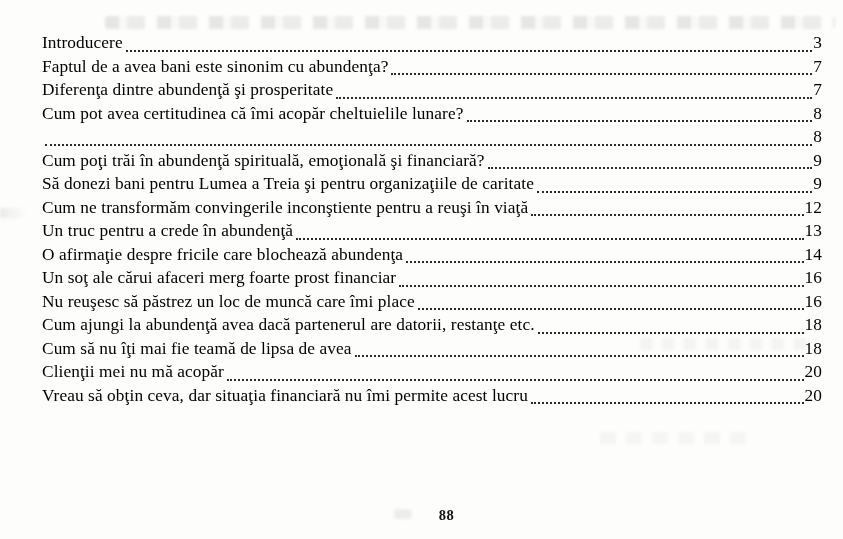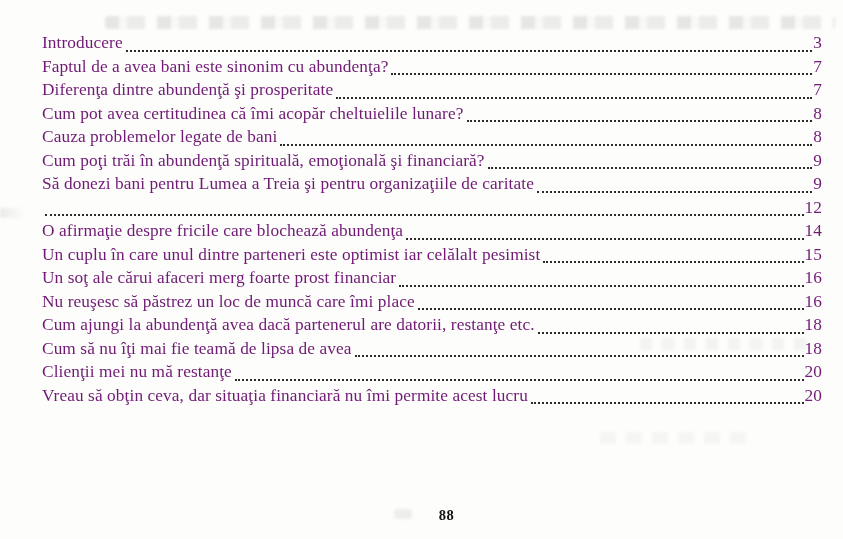--- a/index.html
+++ b/index.html
@@ -56,21 +56,21 @@
     position: absolute;
     left: 42px; right: 21px; top: 33px;
     margin: 0; padding: 0;
     list-style: none;
   }
   .toc-row {
     display: flex;
     align-items: baseline;
     height: 23.5px;
     font-size: 17.3px;
-    color: #701a75;
+    color: #000000;
     letter-spacing: .1px;
   }
   .toc-title { white-space: nowrap; }
   .toc-leader {
     flex: 1;
     height: 0;
     align-self: flex-end;
     margin: 0 1px 5px 3px;
     border-bottom: 2px dotted #2a2a2a;
     min-width: 10px;
@@ -119,56 +119,56 @@
     <span class="toc-page">7</span>
   </li>
 
   <li class="toc-row">
     <span class="toc-title">Cum pot avea certitudinea că îmi acopăr cheltuielile lunare?</span>
     <span class="toc-leader"></span>
     <span class="toc-page">8</span>
   </li>
 
   <li class="toc-row">
-    <span class="toc-title">Cauza problemelor legate de bani</span>
     <span class="toc-leader"></span>
     <span class="toc-page">8</span>
   </li>
 
   <li class="toc-row">
     <span class="toc-title">Cum poţi trăi în abundenţă spirituală, emoţională şi financiară?</span>
     <span class="toc-leader"></span>
     <span class="toc-page">9</span>
   </li>
 
   <li class="toc-row">
     <span class="toc-title">Să donezi bani pentru Lumea a Treia şi pentru organizaţiile de caritate</span>
     <span class="toc-leader"></span>
     <span class="toc-page">9</span>
   </li>
 
 
 
   <li class="toc-row">
+    <span class="toc-title">Cum ne transformăm convingerile inconştiente pentru a reuşi în viaţă</span>
     <span class="toc-leader"></span>
     <span class="toc-page">12</span>
   </li>
 
+  <li class="toc-row">
+    <span class="toc-title">Un truc pentru a crede în abundenţă</span>
+    <span class="toc-leader"></span>
+    <span class="toc-page">13</span>
+  </li>
 
   <li class="toc-row">
     <span class="toc-title">O afirmaţie despre fricile care blochează abundenţa</span>
     <span class="toc-leader"></span>
     <span class="toc-page">14</span>
   </li>
 
-  <li class="toc-row">
-    <span class="toc-title">Un cuplu în care unul dintre parteneri este optimist iar celălalt pesimist</span>
-    <span class="toc-leader"></span>
-    <span class="toc-page">15</span>
-  </li>
 
   <li class="toc-row">
     <span class="toc-title">Un soţ ale cărui afaceri merg foarte prost financiar</span>
     <span class="toc-leader"></span>
     <span class="toc-page">16</span>
   </li>
 
   <li class="toc-row">
     <span class="toc-title">Nu reuşesc să păstrez un loc de muncă care îmi place</span>
     <span class="toc-leader"></span>
@@ -181,21 +181,21 @@
     <span class="toc-page">18</span>
   </li>
 
   <li class="toc-row">
     <span class="toc-title">Cum să nu îţi mai fie teamă de lipsa de avea</span>
     <span class="toc-leader"></span>
     <span class="toc-page">18</span>
   </li>
 
   <li class="toc-row">
-    <span class="toc-title">Clienţii mei nu mă restanţe</span>
+    <span class="toc-title">Clienţii mei nu mă acopăr</span>
     <span class="toc-leader"></span>
     <span class="toc-page">20</span>
   </li>
 
   <li class="toc-row">
     <span class="toc-title">Vreau să obţin ceva, dar situaţia financiară nu îmi permite acest lucru</span>
     <span class="toc-leader"></span>
     <span class="toc-page">20</span>
   </li>
 </ol>

